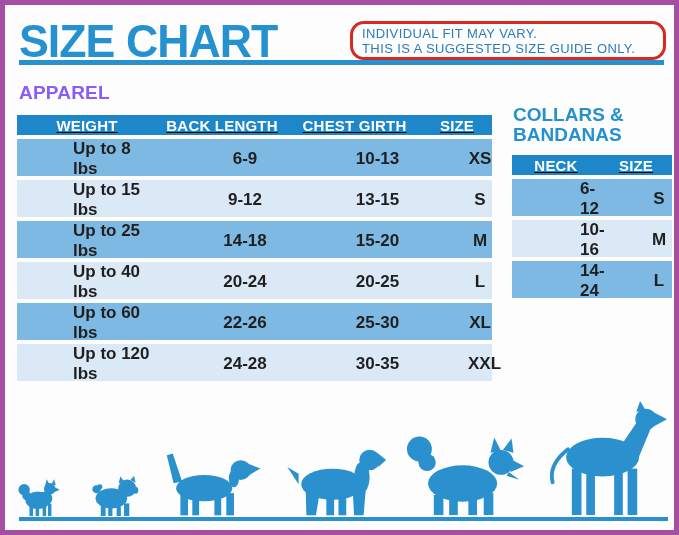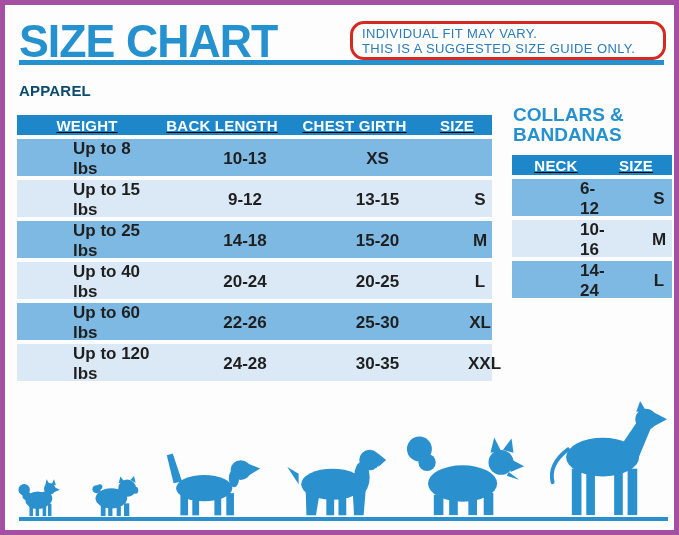--- a/index.html
+++ b/index.html
@@ -28,21 +28,21 @@
     padding:2px 0 0 9px; background:transparent;
   }
   .disclaimer-box .line {
     font-size:13px; color:#2a7cba; letter-spacing:0.4px;
     line-height:15px; white-space:nowrap; font-weight:normal;
   }
 
   
   .apparel-heading {
     position:absolute; left:14px; top:77px;
-    font-size:15px; font-weight:bold; color:#0c4a6e; letter-spacing:0.2px;
+    font-size:19px; font-weight:bold; color:#8b5cf6; letter-spacing:0.2px;
   }
   .collars-heading {
     position:absolute; left:508px; top:100px;
     font-size:19px; font-weight:bold; color:#2591cf; line-height:20px;
   }
 
   
   .apparel-table { position:absolute; left:12px; top:110px; width:475px; }
   .collars-table { position:absolute; left:507px; top:150px; width:160px; }
 
@@ -103,20 +103,21 @@
   <div class="apparel-table">
     <div class="t-header">
       <div class="th">WEIGHT</div>
       <div class="th">BACK LENGTH</div>
       <div class="th">CHEST GIRTH</div>
       <div class="th">SIZE</div>
     </div>
 
     <div class="t-row med">
       <div class="td first-col">Up to 8 lbs</div>
+      <div class="td">6-9</div>
       <div class="td">10-13</div>
       <div class="td">XS</div>
     </div>
     <div class="t-row light">
       <div class="td first-col">Up to 15 lbs</div>
       <div class="td">9-12</div>
       <div class="td">13-15</div>
       <div class="td">S</div>
     </div>
     <div class="t-row med">

